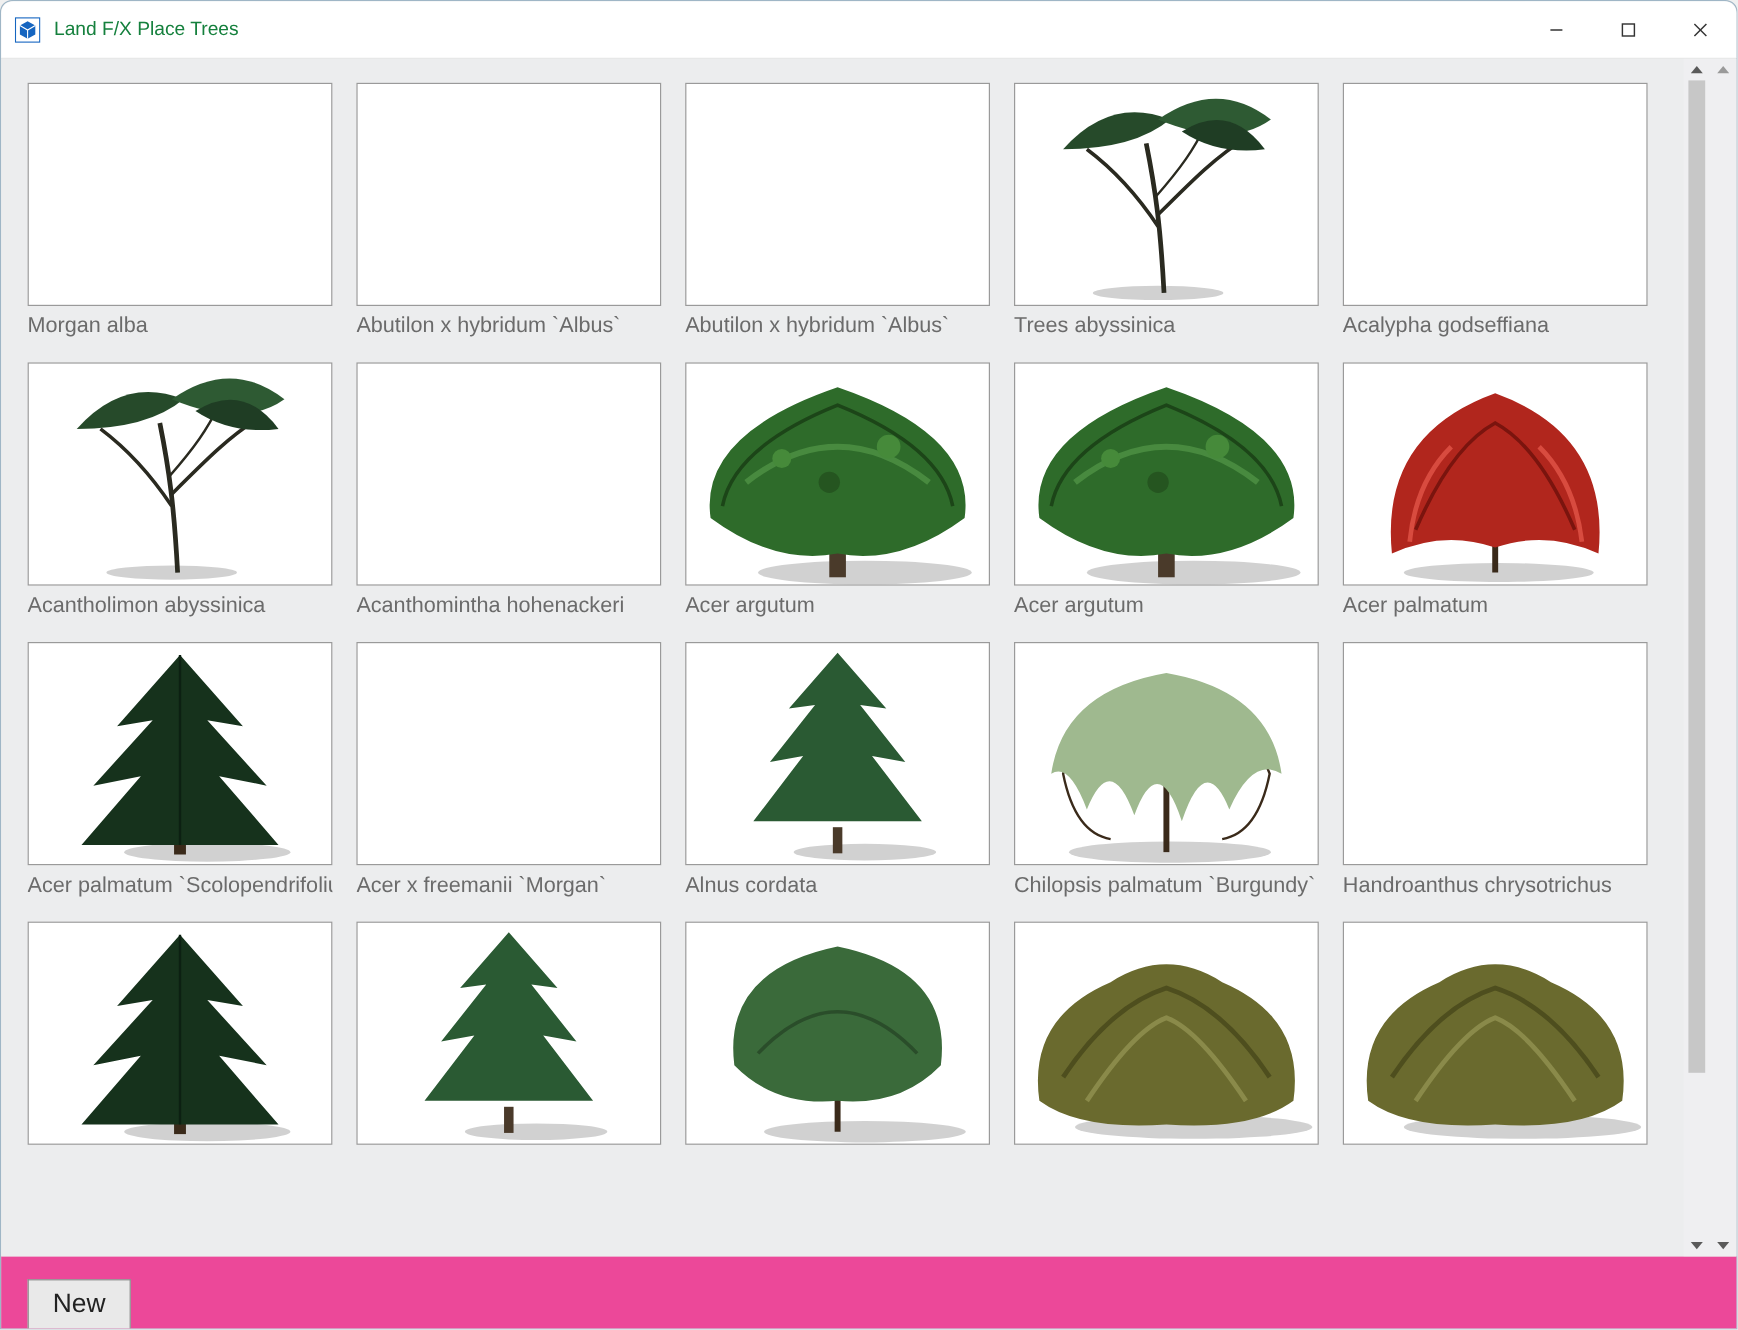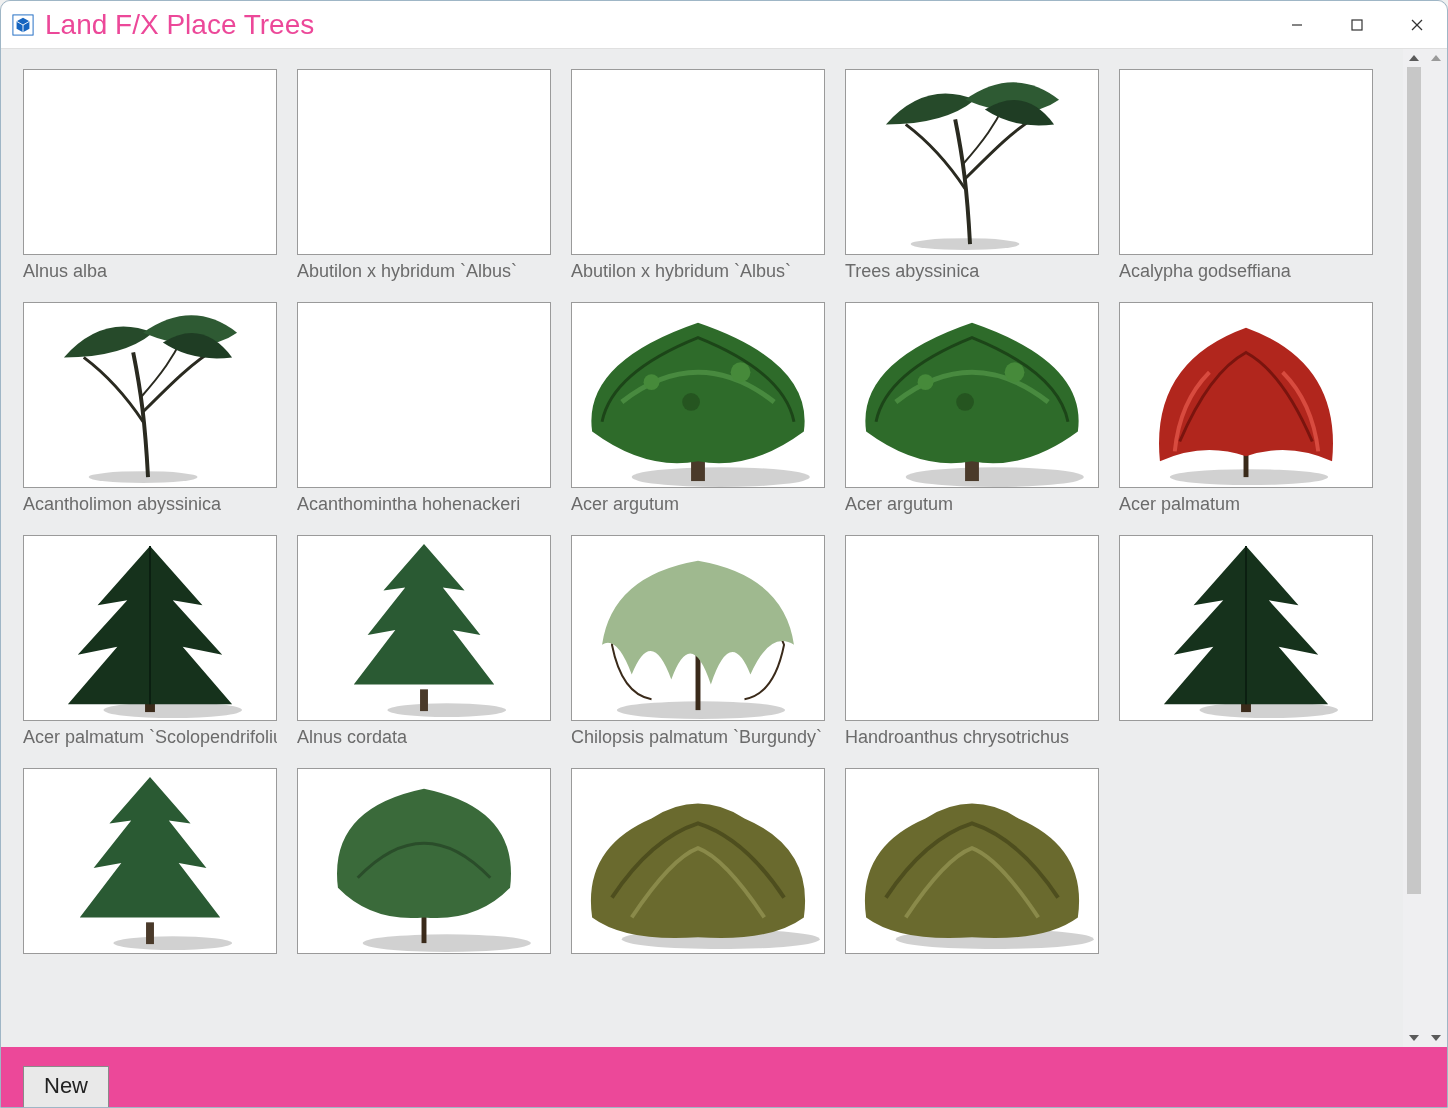--- a/index.html
+++ b/index.html
@@ -24,22 +24,22 @@
     padding: 0 0 0 10px;
     background: #ffffff;
     border-radius: 10px 10px 0 0;
     border-bottom: 1px solid #e0e0e0;
   }
   .titlebar .app-icon {
     width: 24px; height: 24px; margin-right: 10px;
     display:flex; align-items:center; justify-content:center;
   }
   .titlebar .title {
-    font-size: 28px;
-    color: #ec4899;
+    font-size: 16px;
+    color: #15803d;
     flex: 0 0 auto;
   }
   .titlebar .spacer { flex: 1 1 auto; }
   .win-controls { display:flex; height:100%; }
   .win-btn {
     width: 60px;
     height: 100%;
     display:flex; align-items:center; justify-content:center;
     color:#333;
   }
@@ -161,21 +161,21 @@
       </div>
     </div>
   </div>
 
   <div class="body-area">
     <div class="grid-scroll">
       <div class="grid" id="tree-grid">
 
       <div class="tree-item ">
             <div class="thumb"></div>
-            <div class="label">Alnus alba</div>
+            <div class="label">Morgan alba</div>
           </div>
           <div class="tree-item ">
             <div class="thumb"></div>
             <div class="label">Abutilon x hybridum `Albus`</div>
           </div>
           <div class="tree-item ">
             <div class="thumb"></div>
             <div class="label">Abutilon x hybridum `Albus`</div>
           </div>
           <div class="tree-item ">
@@ -226,20 +226,24 @@
             </div>
             <div class="label">Acer palmatum</div>
           </div>
           <div class="tree-item ">
             <div class="thumb">
               <svg class="tree-svg" viewBox="0 0 254 186">
                 <use href="#art-conifer-dark"></use>
               </svg>
             </div>
             <div class="label">Acer palmatum `Scolopendrifolium`</div>
+          </div>
+          <div class="tree-item ">
+            <div class="thumb"></div>
+            <div class="label">Acer x freemanii `Morgan`</div>
           </div>
           <div class="tree-item ">
             <div class="thumb">
               <svg class="tree-svg" viewBox="0 0 254 186">
                 <use href="#art-conifer-mid"></use>
               </svg>
             </div>
             <div class="label">Alnus cordata</div>
           </div>
           <div class="tree-item ">

